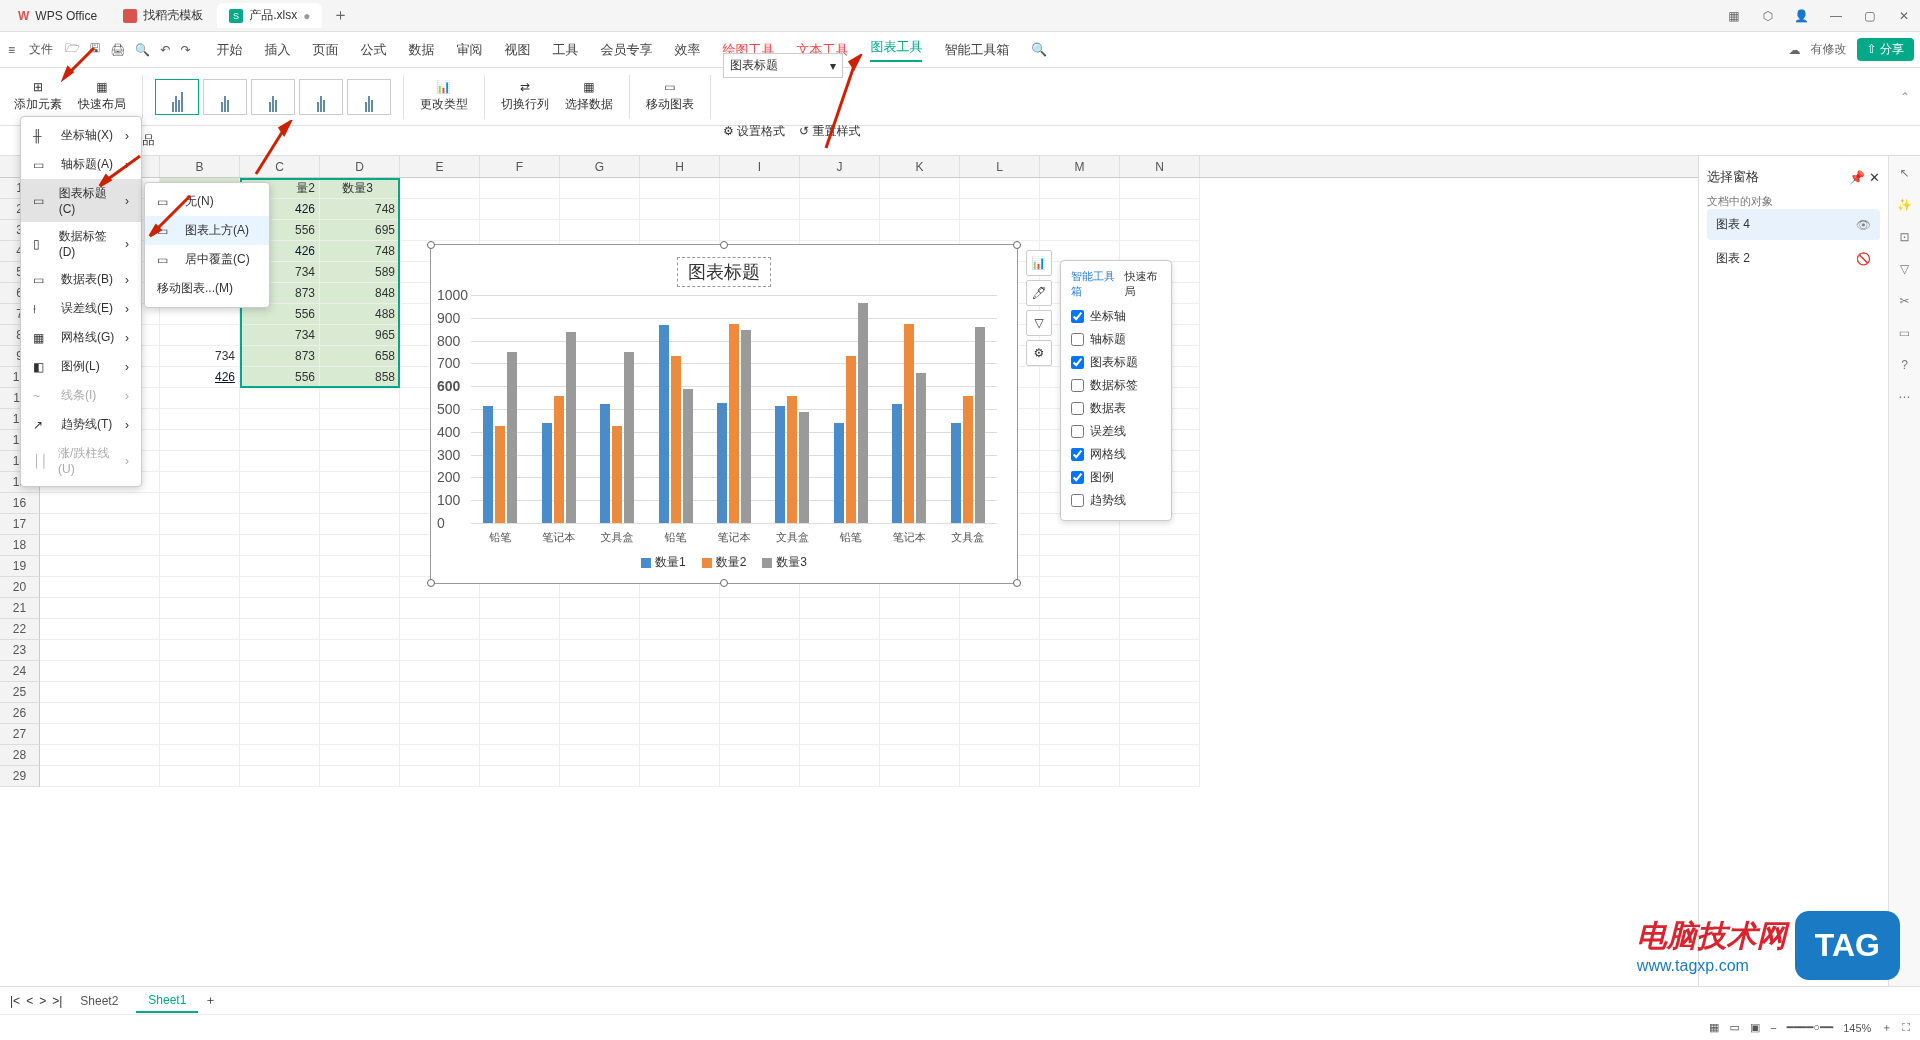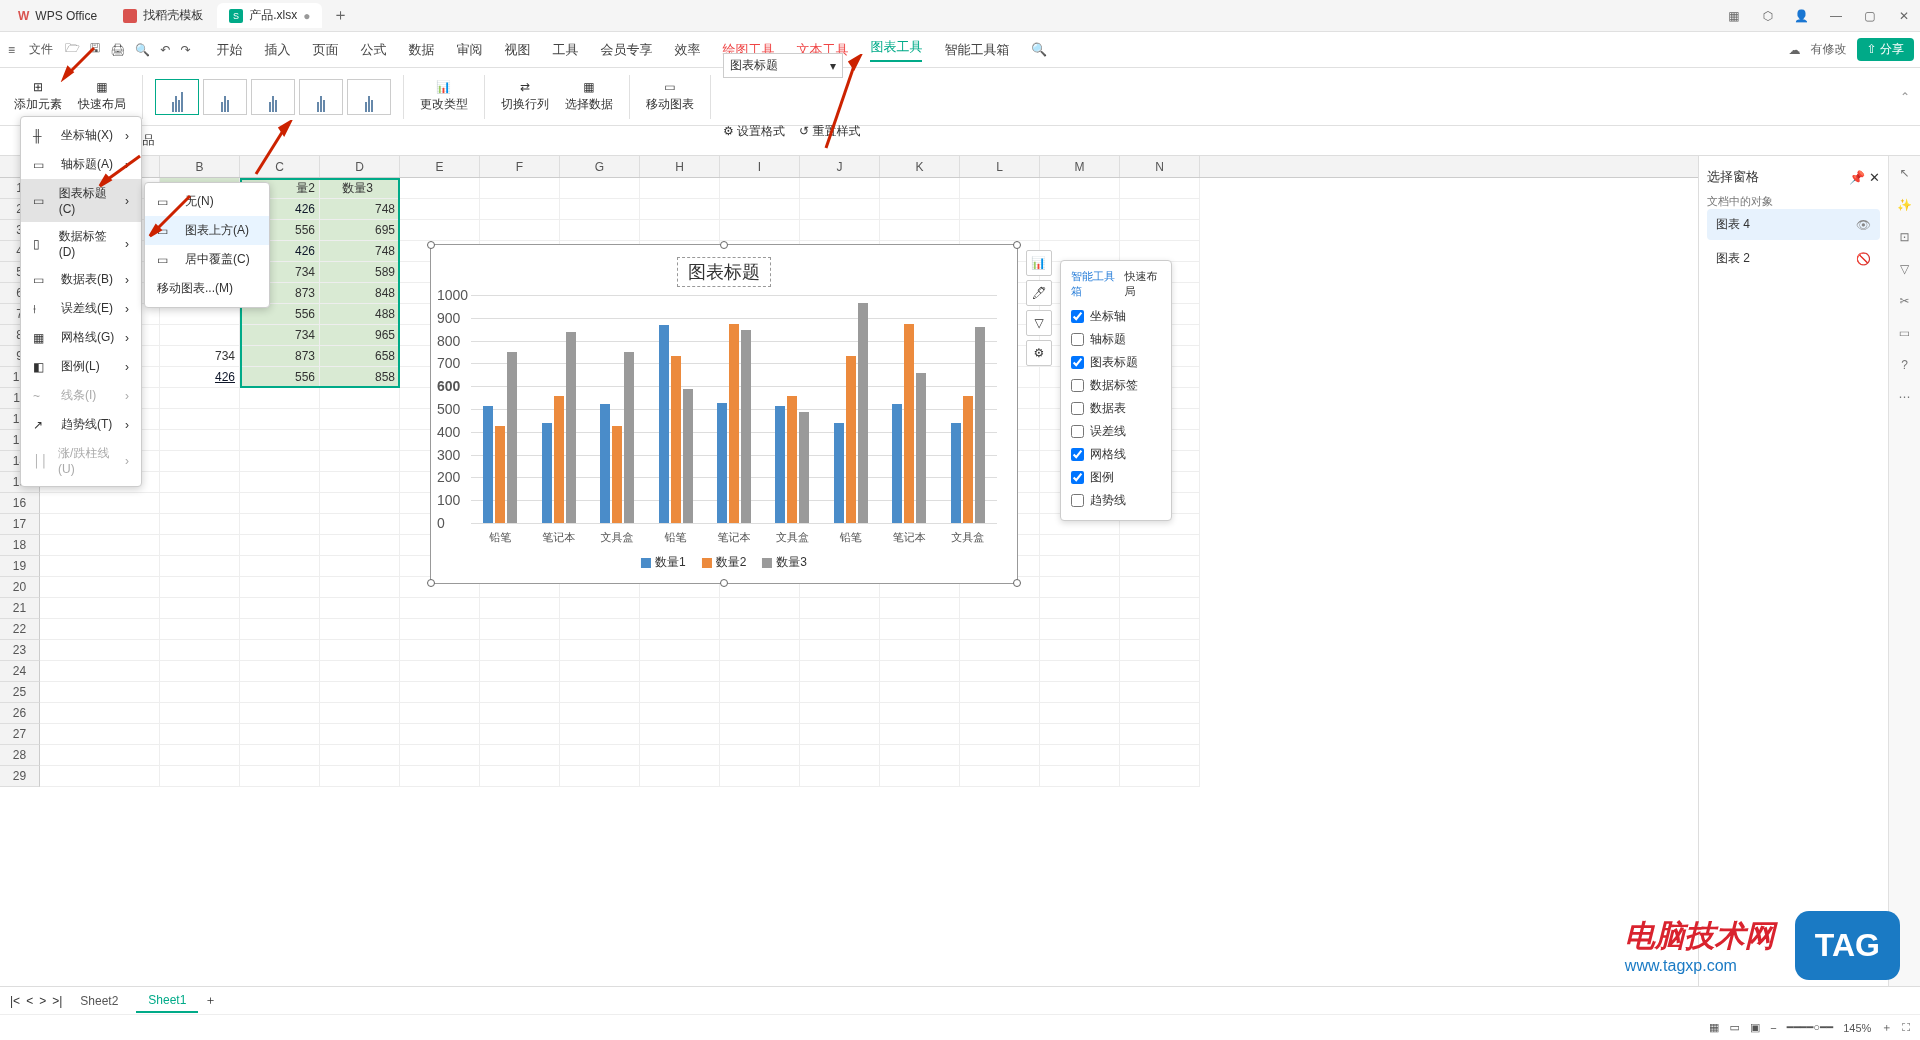--- a/index.html
+++ b/index.html
@@ -99,21 +99,21 @@
 
 .right-toolbar { width: 32px; border-left: 1px solid #e0e0e0; background: #f8f8f8; display: flex; flex-direction: column; align-items: center; padding-top: 10px; gap: 18px; color: #777; }
 
 .status-bar { position: fixed; bottom: 0; left: 0; right: 0; height: 54px; display: flex; flex-direction: column; background: #fff; }
 .sheet-tabs { height: 28px; display: flex; align-items: center; padding: 0 10px; gap: 6px; border-top: 1px solid #ddd; }
 .sheet-tab { padding: 4px 12px; font-size: 12px; color: #555; }
 .sheet-tab.active { border-bottom: 2px solid #0a8; color: #0a8; }
 .status-row { height: 26px; display: flex; align-items: center; justify-content: flex-end; padding: 0 10px; gap: 10px; color: #555; border-top: 1px solid #eee; font-size: 11px; }
 
 .red-arrow { position: absolute; pointer-events: none; z-index: 200; }
-.watermark { position: absolute; right: 20px; bottom: 60px; z-index: 300; display: flex; align-items: center; gap: 20px; }
+.watermark { position: absolute; right: 20px; bottom: 60px; z-index: 300; display: flex; align-items: center; gap: 8px; }
 .wm-text { color: #d9232e; font-size: 30px; font-weight: bold; font-style: italic; }
 .wm-url { color: #1a7ac4; font-size: 16px; }
 .wm-tag { background: #1a7ac4; color: #fff; font-size: 32px; font-weight: bold; padding: 16px 20px; border-radius: 14px; }
 svg.arrow { stroke: #c20; stroke-width: 3; fill: #c20; }
 </style>
 </head>
 <body>
 
 <div class="titlebar">
   <div class="tab">

